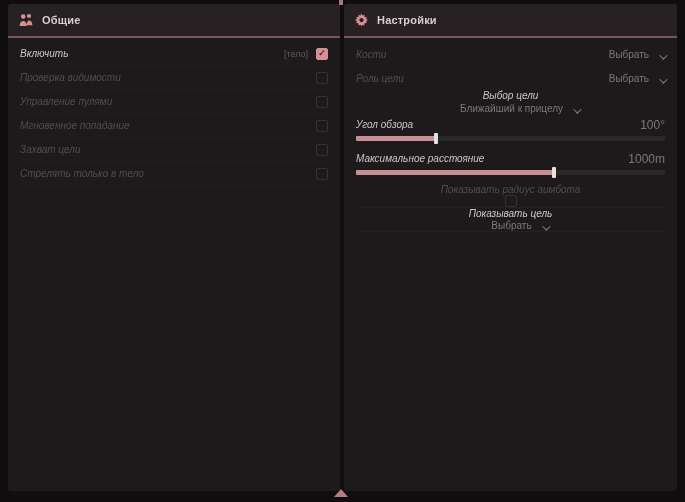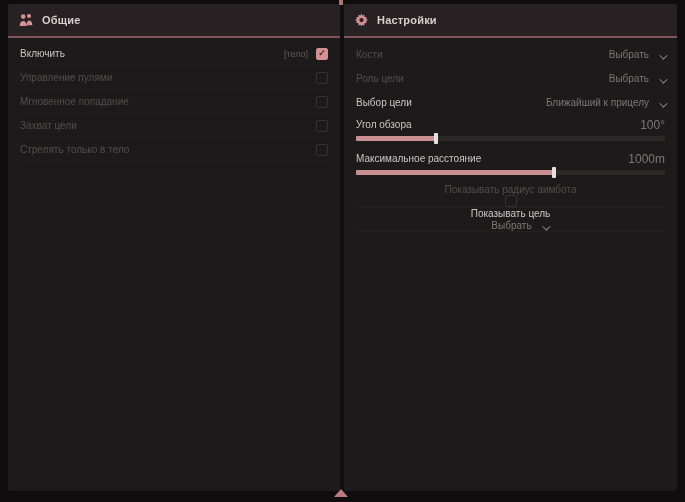--- a/index.html
+++ b/index.html
@@ -28,21 +28,21 @@
   .panel-title {
     color:#d6d1cf; font-size:11px; font-weight:bold; letter-spacing:.2px;
   }
   .hdr-icon { display:flex; align-items:center; }
   .panel-body { padding:4px 12px 0 12px; flex:1; }
 
   .row {
     height:24px; display:flex; align-items:center;
     border-bottom:1px solid #242121;
   }
-  .row-label { font-size:10px; color:#514e4d; }
+  .row-label { font-size:10px; color:#514e4d;font-style:italic; }
   .row-label.bright { color:#cbc7c5; }
   .spacer { flex:1; }
   .hotkey { font-size:9px; color:#5f5b59; margin-right:8px; }
 
   .checkbox {
     width:12px; height:12px; border-radius:2px;
     border:1px solid #353231; background:transparent;
     display:flex; align-items:center; justify-content:center;
     flex:0 0 12px;
   }
@@ -113,20 +113,25 @@
 
     <div class="row">
       <span class="row-label bright">Включить</span>
       <span class="spacer"></span>
       <span class="hotkey">[тело]</span>
       <span class="checkbox checked">
         <span class="check-glyph">✓</span>
       </span>
     </div>
 
+    <div class="row">
+      <span class="row-label">Проверка видимости</span>
+      <span class="spacer"></span>
+      <span class="checkbox"></span>
+    </div>
 
     <div class="row">
       <span class="row-label">Управление пулями</span>
       <span class="spacer"></span>
       <span class="checkbox"></span>
     </div>
 
     <div class="row">
       <span class="row-label">Мгновенное попадание</span>
       <span class="spacer"></span>
@@ -171,21 +176,21 @@
 
     <div class="row" style="border-bottom:none;gap:18px;">
       <span class="row-label">Роль цели</span>
       <span class="spacer"></span>
       <div class="dropdown">
         <span class="dd-value">Выбрать</span>
         <span class="chevron"></span>
       </div>
     </div>
 
-    <div class="row" style="border-bottom:none;">
+    <div class="row" style="border-bottom:none;flex-direction:column;">
       <span class="row-label bright">Выбор цели</span>
       <span class="spacer"></span>
       <div class="dropdown">
         <span class="dd-value">Ближайший к прицелу</span>
         <span class="chevron"></span>
       </div>
     </div>
 
     <div class="slider-group">
       <div class="slider-label-row">

